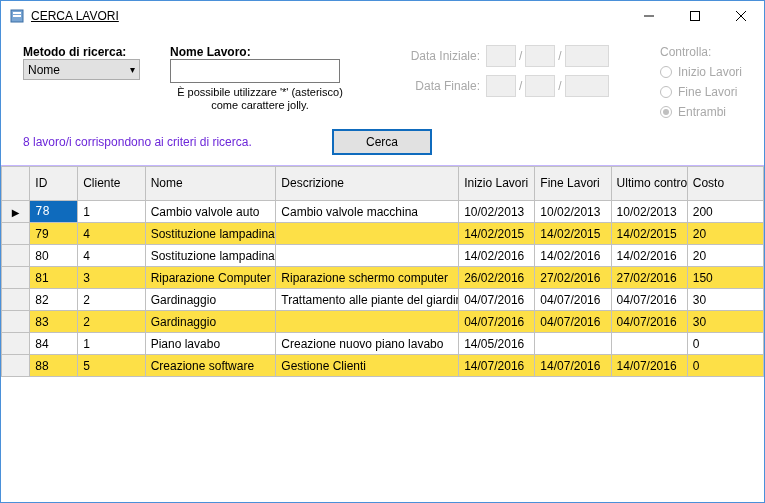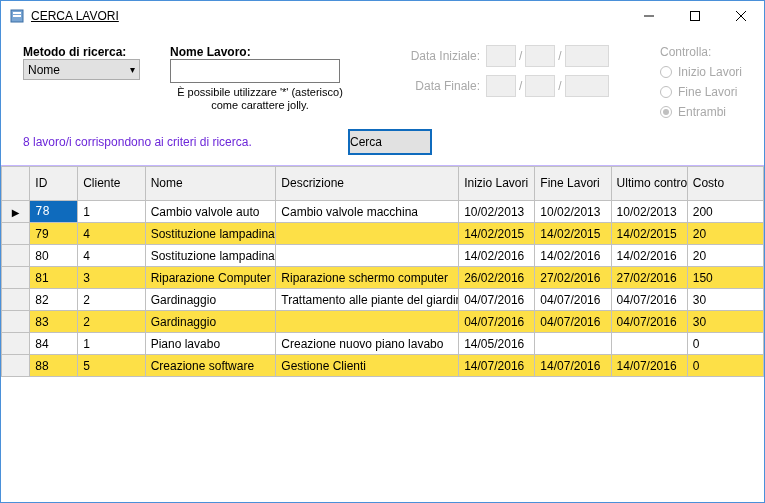--- a/index.html
+++ b/index.html
@@ -24,21 +24,21 @@
 .dbox.wide { width: 44px; }
 .slash { color: #a9a9a9; margin: 0 3px; }
 .ctrl-col { margin-left: auto; }
 .ctrl-col .head { color: #a9a9a9; font-size: 12px; margin-bottom: 6px; }
 .radio-row { display: flex; align-items: center; margin-bottom: 6px; color: #a9a9a9; }
 .radio-row .r { width: 12px; height: 12px; border: 1px solid #c0c0c0; border-radius: 50%; margin-right: 6px; display: flex; align-items: center; justify-content: center; }
 .radio-row .r .dot { width: 6px; height: 6px; border-radius: 50%; background: #c0c0c0; }
 
 .searchrow { display: flex; align-items: center; padding: 0 22px 10px 22px; }
 .status { color: #6d28d9; font-size: 12px; }
-.searchbtn { margin-left: auto; margin-right: 310px; width: 84px; height: 26px; border: 2px solid #0f6bbd; background: #e1e1e1; font-size: 12px; display: flex; align-items: center; }
+.searchbtn { margin-left: auto; margin-right: 310px; width: 100px; height: 26px; border: 2px solid #0f6bbd; background: #e1e1e1; font-size: 12px; display: flex; align-items: center; justify-content: center; }
 
 .grid-wrapper { border-top: 1px solid #c4b5fd; }
 table { border-collapse: collapse; width: 100%; table-layout: fixed; }
 th, td { border: 1px solid #c0c0c0; font-size: 12px; text-align: left; padding: 3px 5px; height: 22px; overflow: hidden; white-space: nowrap; text-overflow: clip; vertical-align: middle; }
 th { background: #f0f0f0; font-weight: normal; height: 34px; vertical-align: middle; line-height: 1.15; }
 .rowhdr { width: 26px; background: #f0f0f0; padding: 0; text-align: center; }
 tr.sel td.idcell { background: #0f6bbd; color: #fff; font-family: Liberation Mono, monospace; }
 tr.alt td { background: #fde047; }
 tr.alt td.rowhdr { background: #f0f0f0; }
 .arrow { font-size: 10px; color: #000; }

